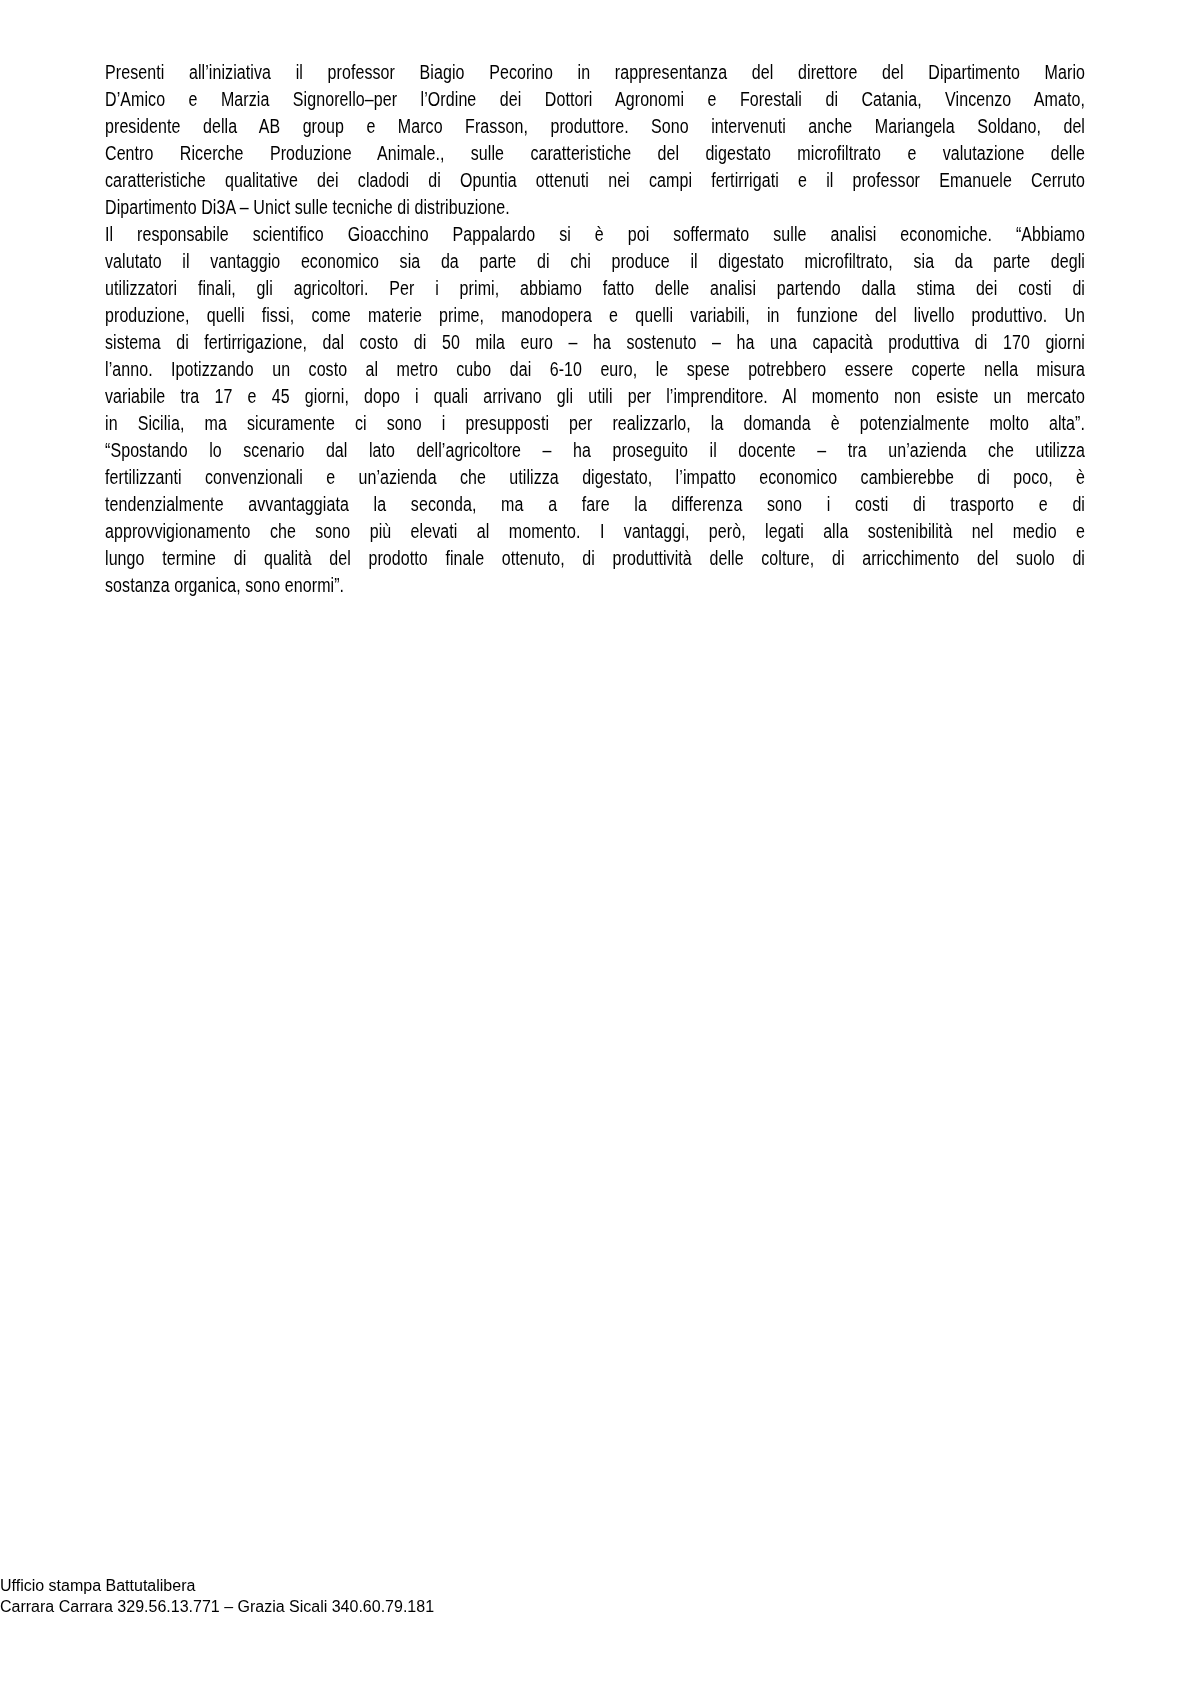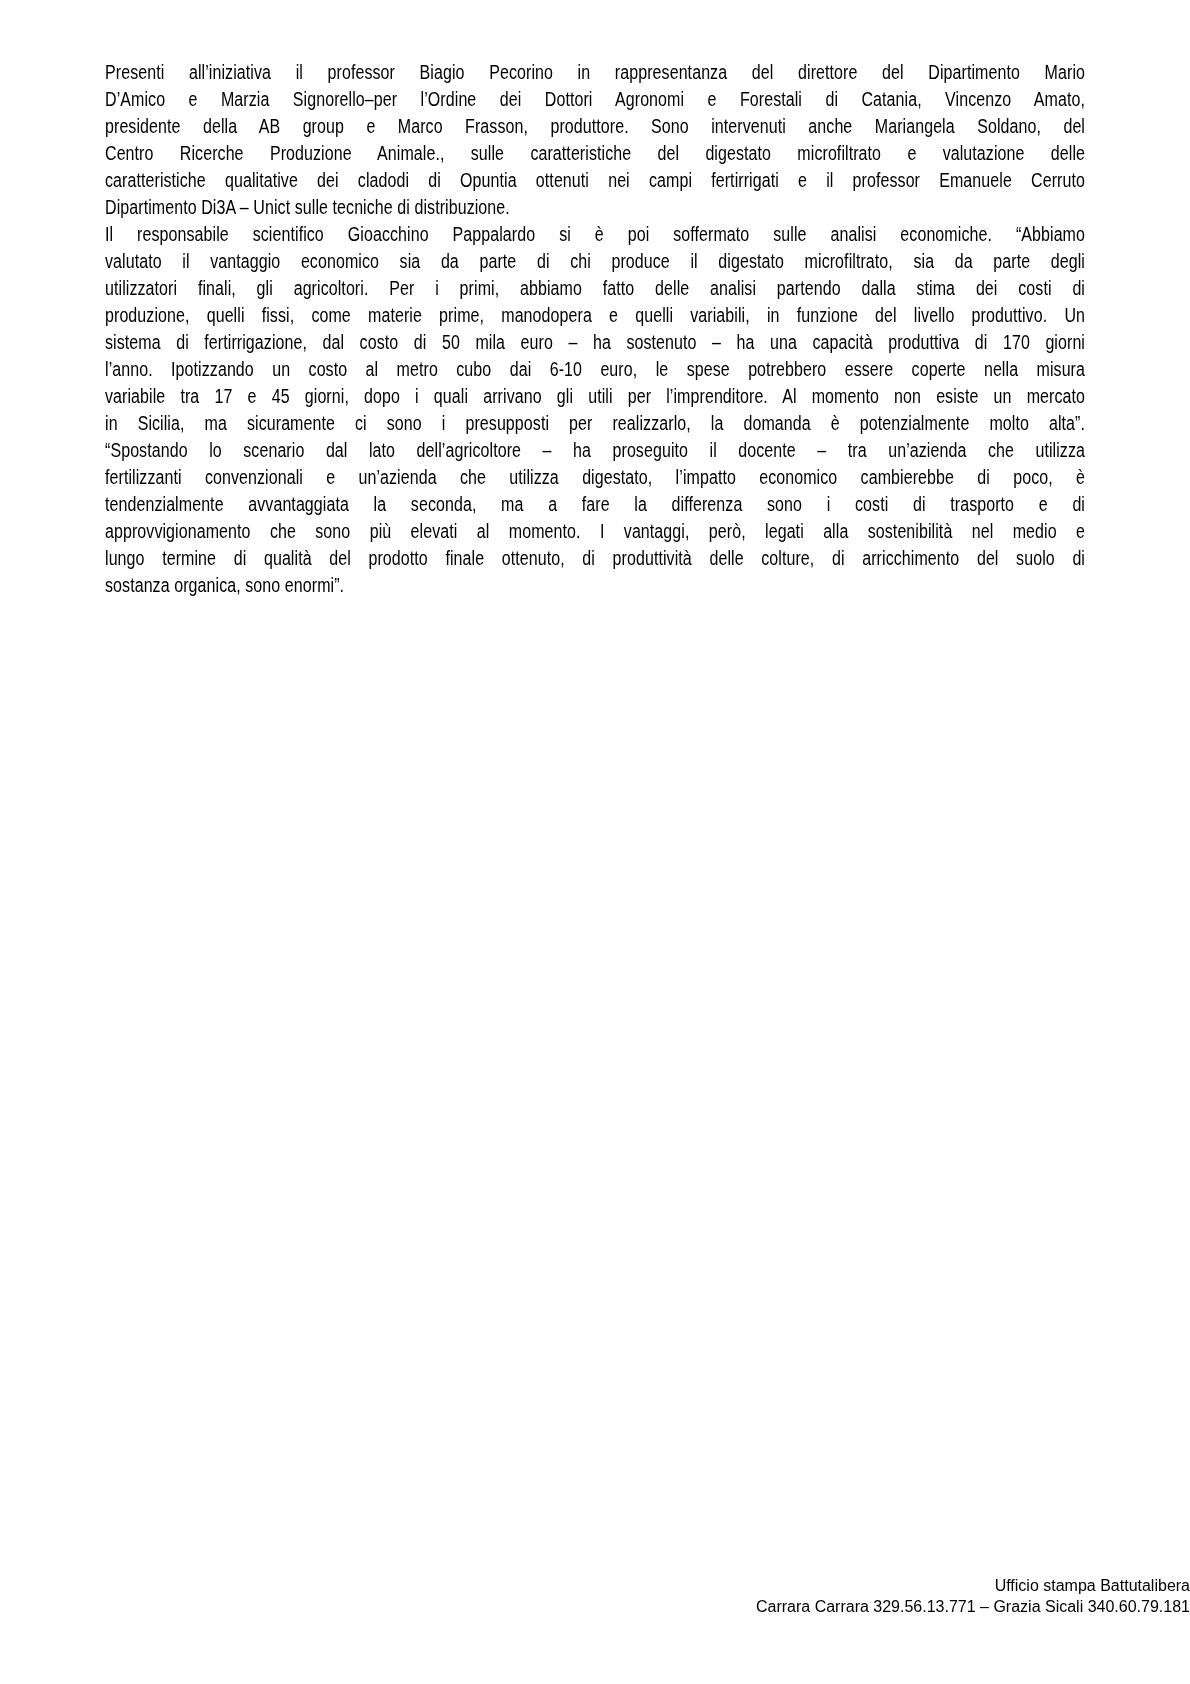--- a/index.html
+++ b/index.html
@@ -39,21 +39,21 @@
     text-align-last: justify;
   }
   .jlast {
     text-align: left;
   }
   .footer {
     position: absolute;
     top: 1575px;
     left: 0;
     width: 1190px;
-    text-align: right;
+    text-align: left;
     font-size: 16px;
     line-height: 21px;
   }
 </style>
 </head>
 <body>
 
 <div class="page">
 
   <div class="body-text">

